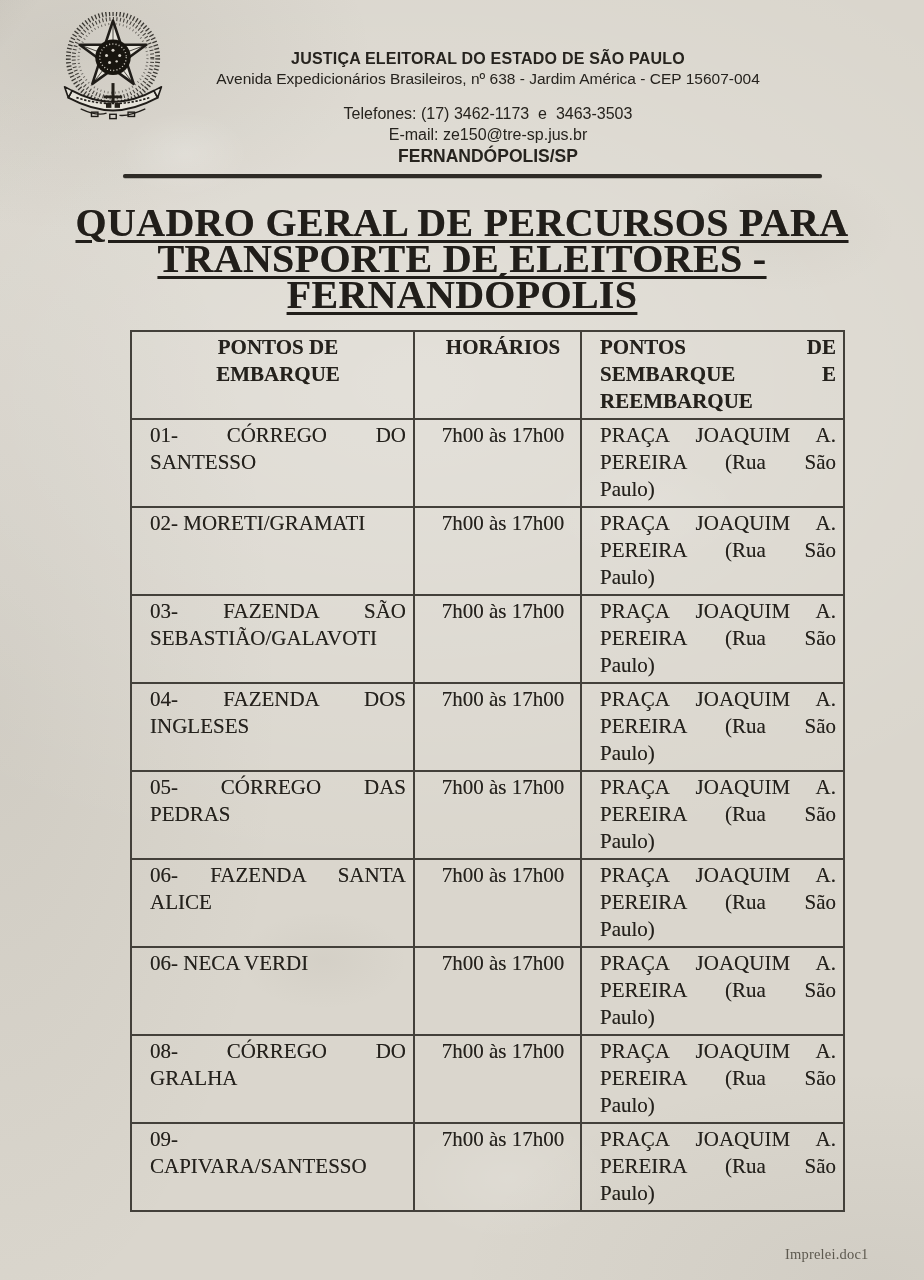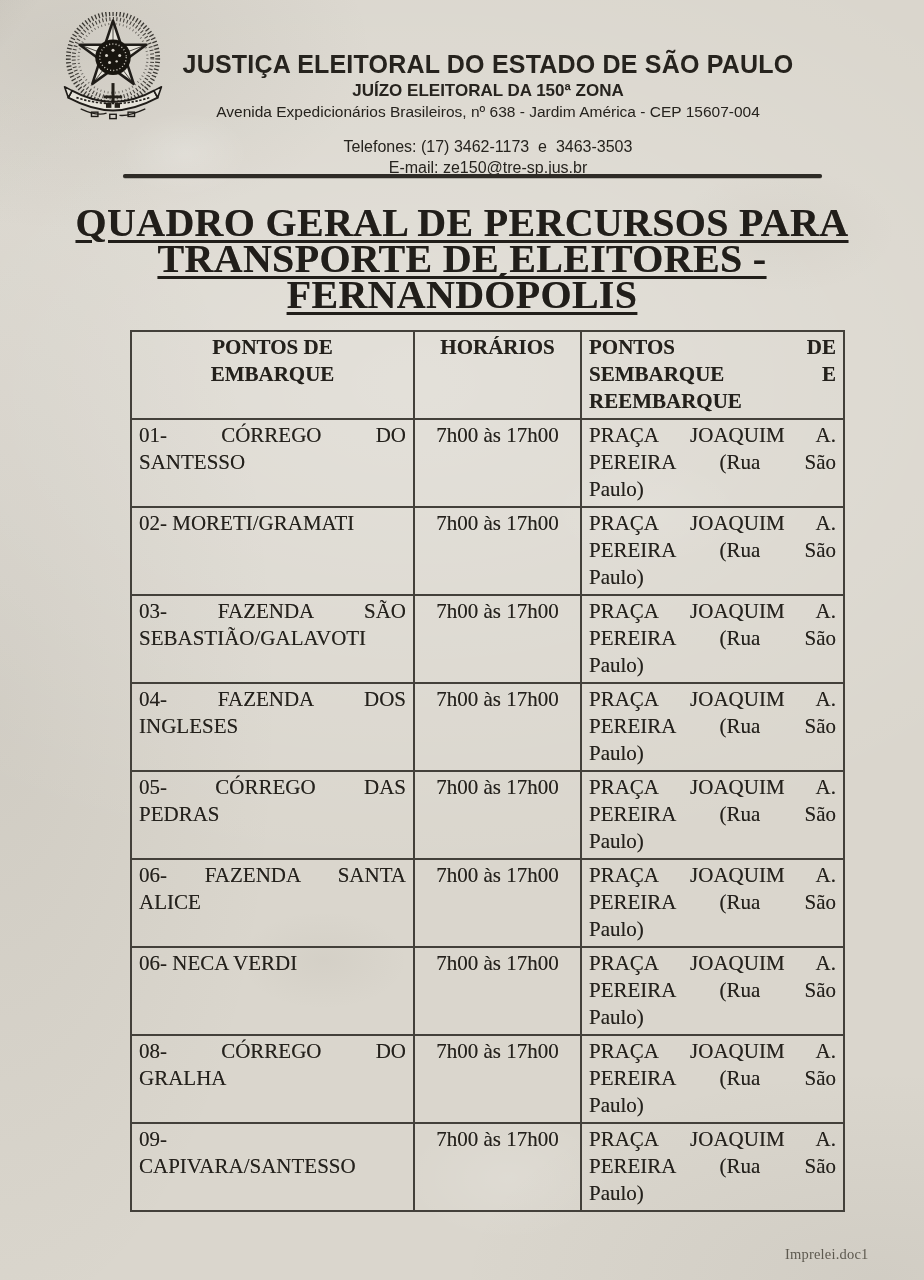--- a/index.html
+++ b/index.html
@@ -42,21 +42,21 @@
   }
 
   
   .emblem{position:absolute;left:58px;top:12px;width:110px;height:112px;color:#201d19;}
   .letterhead{
     position:absolute;left:142px;top:50px;width:692px;
     text-align:center;color:var(--ink);
     font-family:"Liberation Sans","DejaVu Sans",sans-serif;
   }
   .letterhead div{white-space:pre-wrap;}
-  .lh1{font-size:25px;font-weight:bold;letter-spacing:0.2px;margin-bottom:2px;}
+  .lh1{font-size:16px;font-weight:bold;letter-spacing:0.2px;margin-bottom:2px;}
   .lh2{font-size:17px;font-weight:bold;margin-bottom:2px;}
   .lh3{font-size:15.5px;margin-bottom:17px;}
   .lh4{font-size:16px;margin-bottom:3px;}
   .lh5{font-size:16px;margin-bottom:2px;}
   .lh6{font-size:17.5px;font-weight:bold;}
   .rule{
     position:absolute;left:123px;top:174px;width:699px;height:4px;
     background:#2e2b26;border-radius:2px;box-shadow:0 0.5px 0.5px rgba(46,43,38,0.5);
   }
 
@@ -71,21 +71,21 @@
 
   
   table.routes{
     position:absolute;left:130px;top:330px;width:713px;
     border-collapse:collapse;table-layout:fixed;
     font-size:21px;color:#24211c;
     text-shadow:0 0 0.5px rgba(36,33,28,0.45);
   }
   table.routes th, table.routes td{
     border:2px solid var(--border);
-    vertical-align:top;padding:2px 7px 3px 7px;
+    vertical-align:top;padding:2px 7px 3px 18px;
   }
   table.routes th{font-weight:bold;}
   .ln{line-height:27px;text-align:left;}
   .ln.c{text-align:center;}
   .ln.j{text-align:justify;text-align-last:justify;}
 
   
   .doc-footer{
     position:absolute;left:742px;top:1246px;
     font-size:14.5px;color:#5d594f;letter-spacing:0.2px;margin-left:43px;
@@ -120,24 +120,24 @@
     <rect x="43.5" y="84.5" width="5" height="4.5" fill="#23201a"></rect>
     <rect x="51.5" y="84.5" width="5" height="4.5" fill="#23201a"></rect>
     <rect x="30" y="93" width="6" height="4" fill="none" stroke="currentColor" stroke-width="1.3"></rect>
     <rect x="47" y="95" width="6" height="4" fill="none" stroke="currentColor" stroke-width="1.3"></rect>
     <rect x="64" y="93" width="6" height="4" fill="none" stroke="currentColor" stroke-width="1.3"></rect>
     <path d="M20,90 Q35,97 44,94 M80,90 Q65,97 56,96" stroke="currentColor" stroke-width="1.2" fill="none"></path>
   </svg>
 
   <div class="letterhead">
     <div class="lh1">JUSTIÇA ELEITORAL DO ESTADO DE SÃO PAULO</div>
-    <div class="lh2">JUÍZO ELEITORAL DA 150ª ZONA</div>
     <div class="lh3">Avenida Expedicionários Brasileiros, nº 638 - Jardim América - CEP 15607-004</div>
     <div class="lh4">Telefones: (17) 3462-1173  e  3463-3503</div>
     <div class="lh5">E-mail: ze150@tre-sp.jus.br</div>
+    <div class="lh6">FERNANDÓPOLIS/SP</div>
   </div>
   <div class="rule"></div>
 
   <div class="doc-title">
     <span>QUADRO GERAL DE PERCURSOS PARA</span>
     <span>TRANSPORTE DE ELEITORES -</span>
     <span>FERNANDÓPOLIS</span>
   </div>
 
   <table class="routes">

